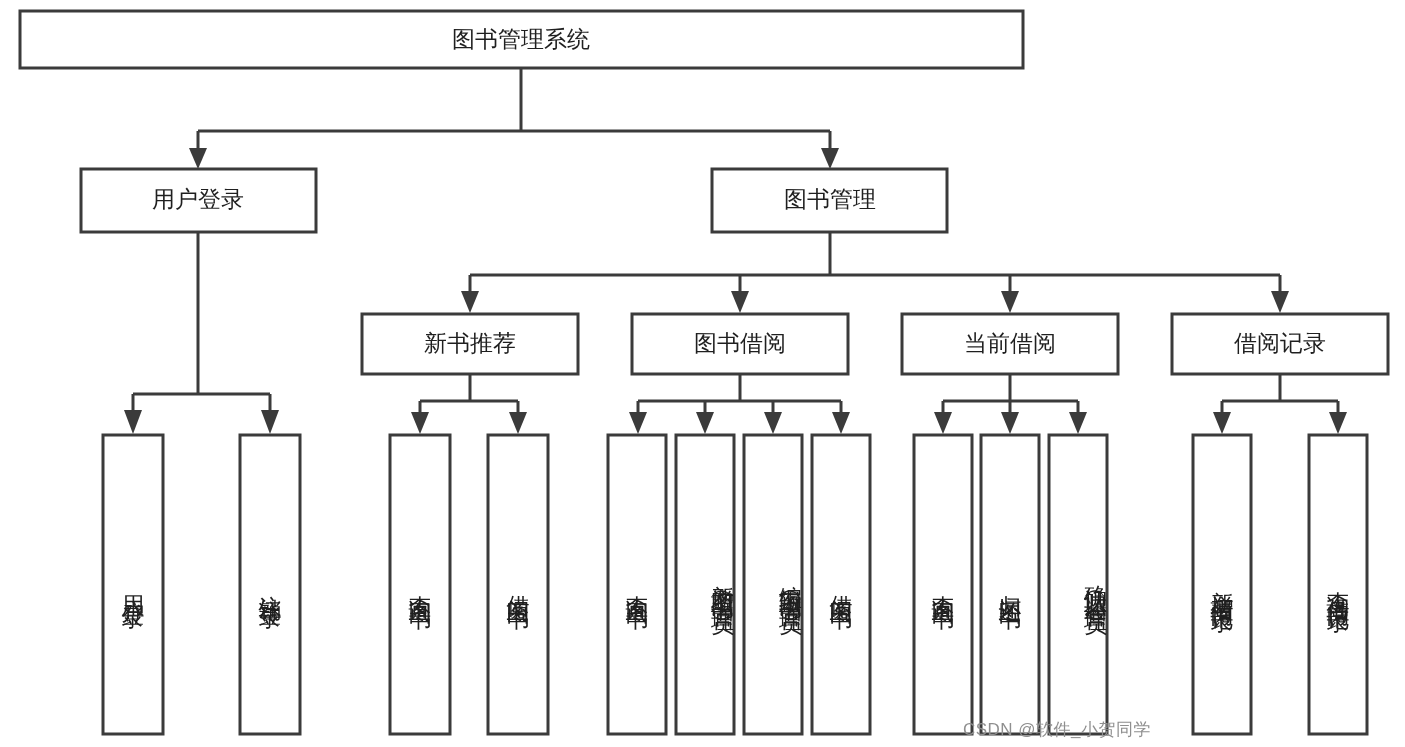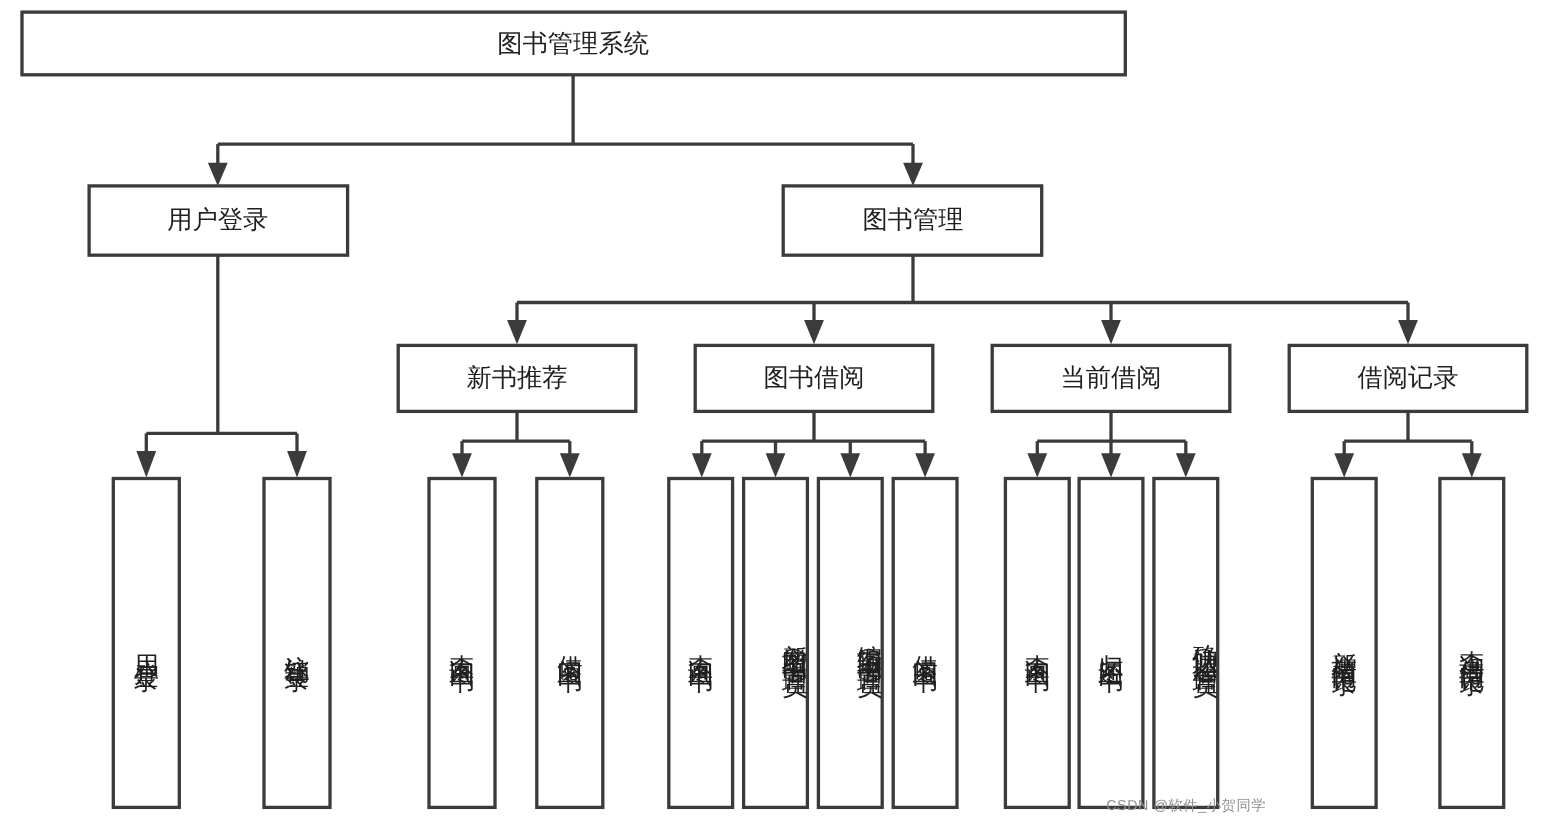--- a/index.html
+++ b/index.html
@@ -60,21 +60,21 @@
     letter-spacing: 4px;
     white-space: nowrap;
     text-align: center;
     pointer-events: none;
   }
   .watermark {
     position: absolute;
     right: 12px;
     bottom: 6px;
     font-family: "Liberation Sans", "DejaVu Sans", sans-serif;
-    font-size: 13px;
+    font-size: 17px;
     color: #8f8f8f;
     white-space: nowrap;
     letter-spacing: 0.5px;
   }
 </style>
 </head>
 <body>
 
 <div id="diagram-root">
 

